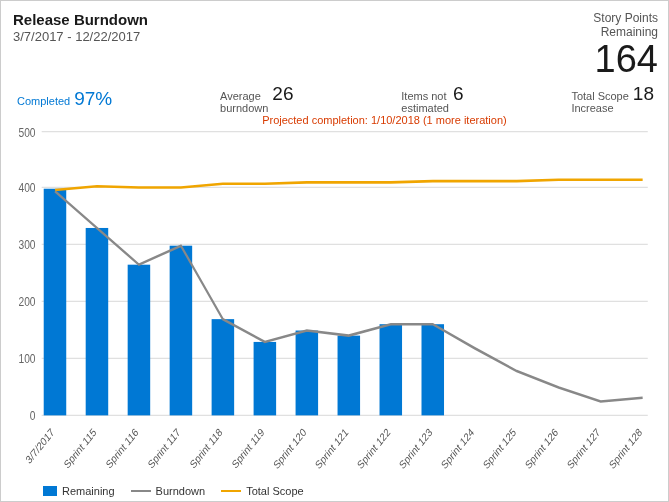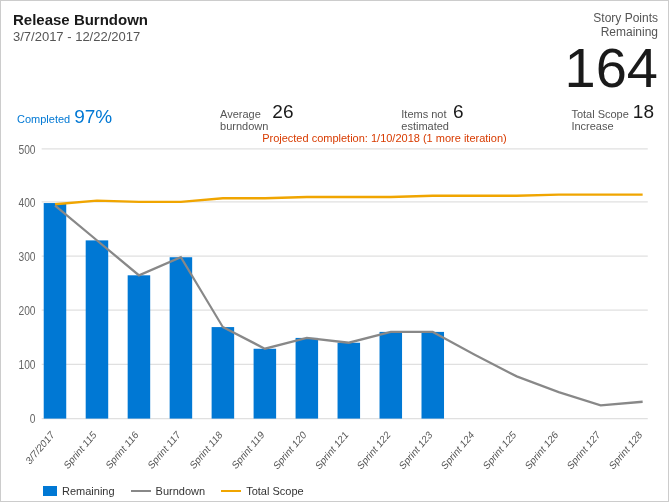--- a/index.html
+++ b/index.html
@@ -40,21 +40,21 @@
       display: flex;
       flex-direction: column;
       align-items: flex-end;
     }
     .story-points-label {
       font-size: 12px;
       color: #555;
       line-height: 1.2;
     }
     .story-points-value {
-      font-size: 56px;
+      font-size: 38px;
       font-weight: 300;
       color: #1a1a1a;
       line-height: 1;
     }
     .metrics-row {
       display: flex;
       justify-content: space-between;
       align-items: center;
       padding: 0 4px;
     }

